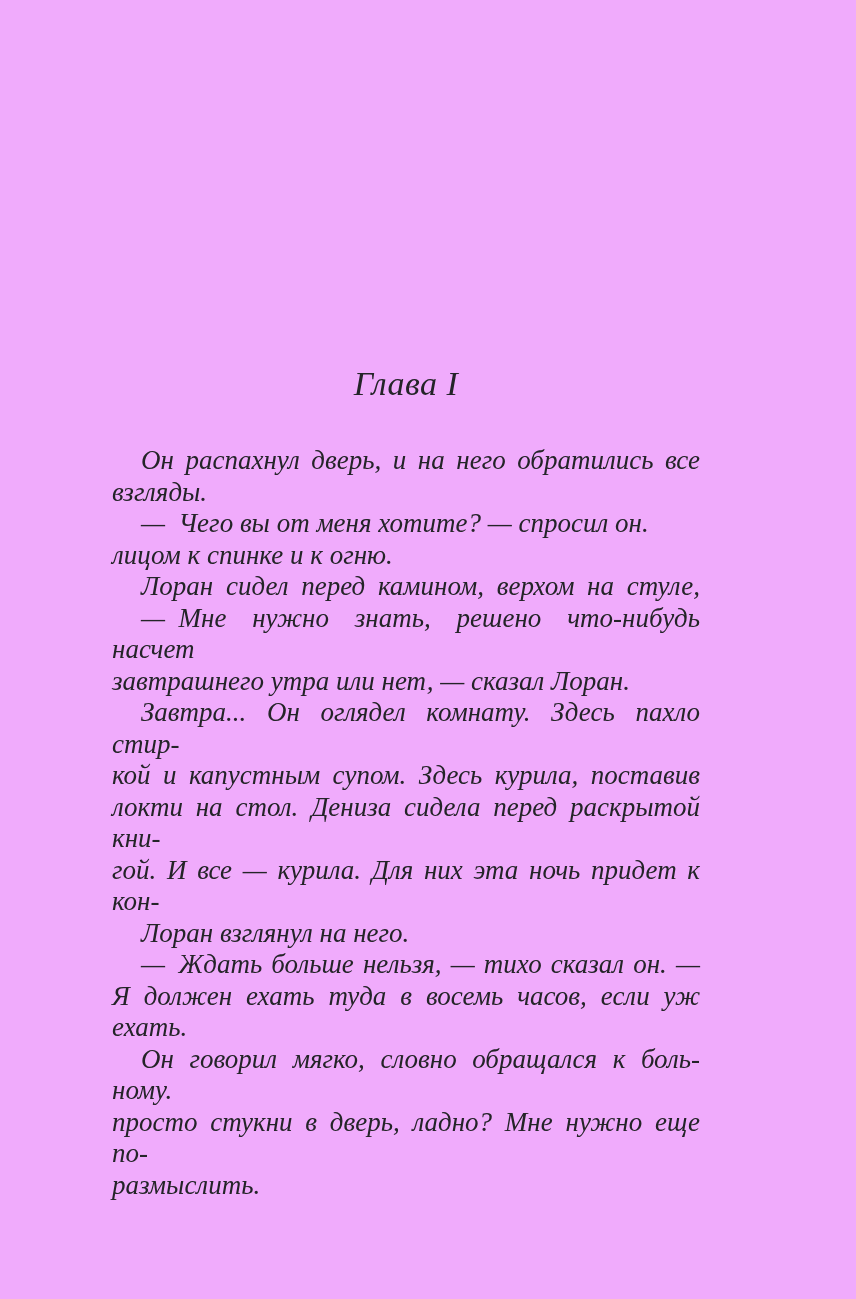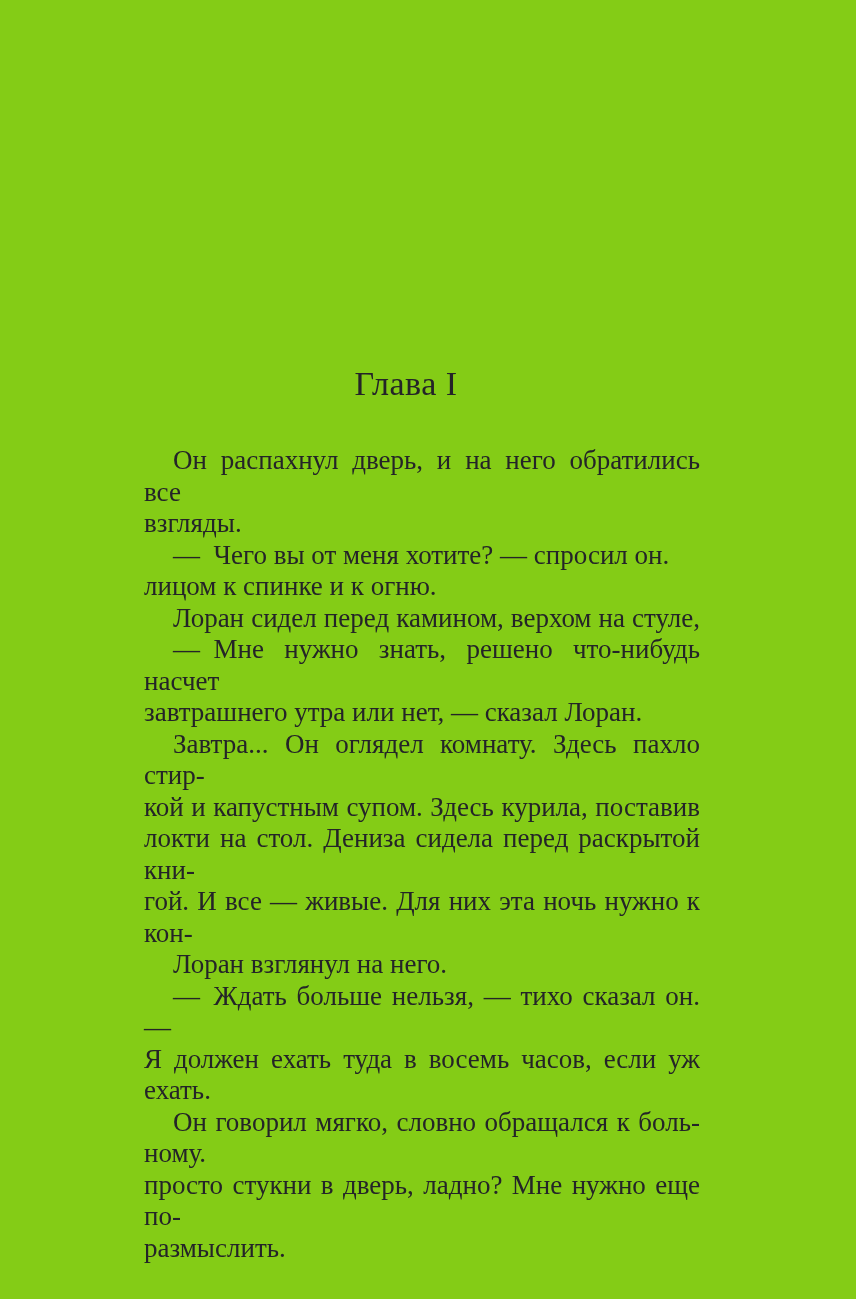--- a/index.html
+++ b/index.html
@@ -37,33 +37,32 @@
   }
   .para {
     margin: 0;
     padding: 0;
   }
   .line {
     display: block;
     text-align: justify;
     text-align-last: justify;
     white-space: normal;
-    margin-left: 32px;
   }
   .line.last {
     text-align-last: left;
   }
   .line.first {
     text-indent: 29px;
   }
 </style>
 </head>
 <body>
 
-<div class="page" style="color: rgb(36, 36, 40); background: #84cc16;">
+<div class="page" style="color: rgb(36, 36, 40); background: #f0abfc; font-style: italic;">
   <h1 class="chapter-heading">Глава I</h1>
   <div class="body-text">
       <p class="para">
         <span class="line first">Он распахнул дверь, и на него обратились все</span>
         <span class="line last">взгляды.</span>
       </p>
       <p class="para">
         <span class="line first last">— Чего вы от меня хотите? — спросил он.</span>
       </p>
       <p class="para">
@@ -71,21 +70,21 @@
         <span class="line first">Лоран сидел перед камином, верхом на стуле,</span>
       </p>
       <p class="para">
         <span class="line first">— Мне нужно знать, решено что-нибудь насчет</span>
         <span class="line last">завтрашнего утра или нет, — сказал Лоран.</span>
       </p>
       <p class="para">
         <span class="line first">Завтра... Он оглядел комнату. Здесь пахло стир-</span>
         <span class="line">кой и капустным супом. Здесь курила, поставив</span>
         <span class="line">локти на стол. Дениза сидела перед раскрытой кни-</span>
-        <span class="line">гой. И все — живые. Для них эта ночь нужно к кон-</span>
+        <span class="line">гой. И все — курила. Для них эта ночь придет к кон-</span>
       </p>
       <p class="para">
         <span class="line first last">Лоран взглянул на него.</span>
       </p>
       <p class="para">
         <span class="line first">— Ждать больше нельзя, — тихо сказал он. —</span>
         <span class="line last">Я должен ехать туда в восемь часов, если уж ехать.</span>
       </p>
       <p class="para">
         <span class="line first">Он говорил мягко, словно обращался к боль-</span>

